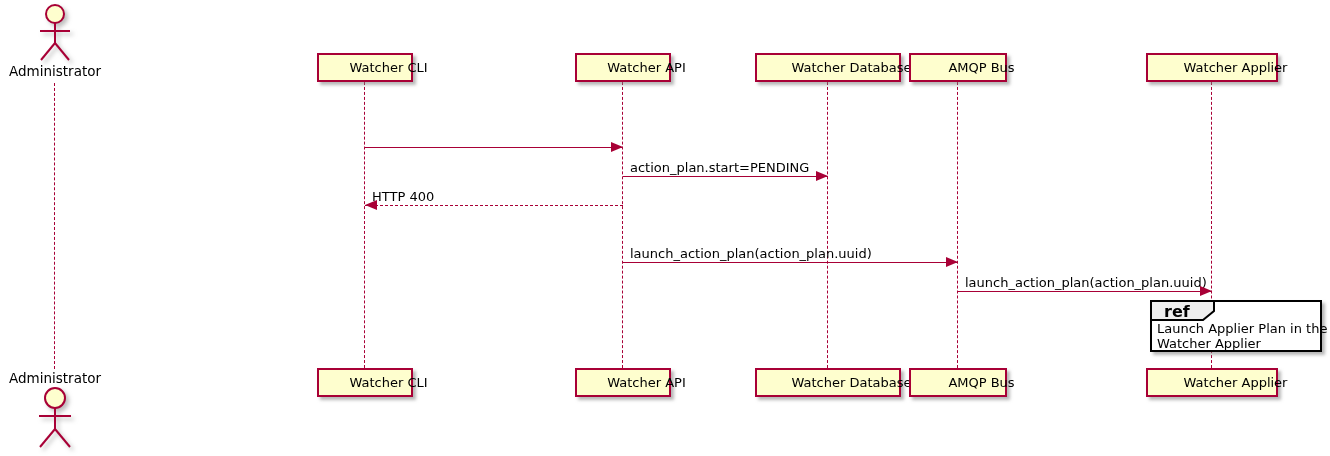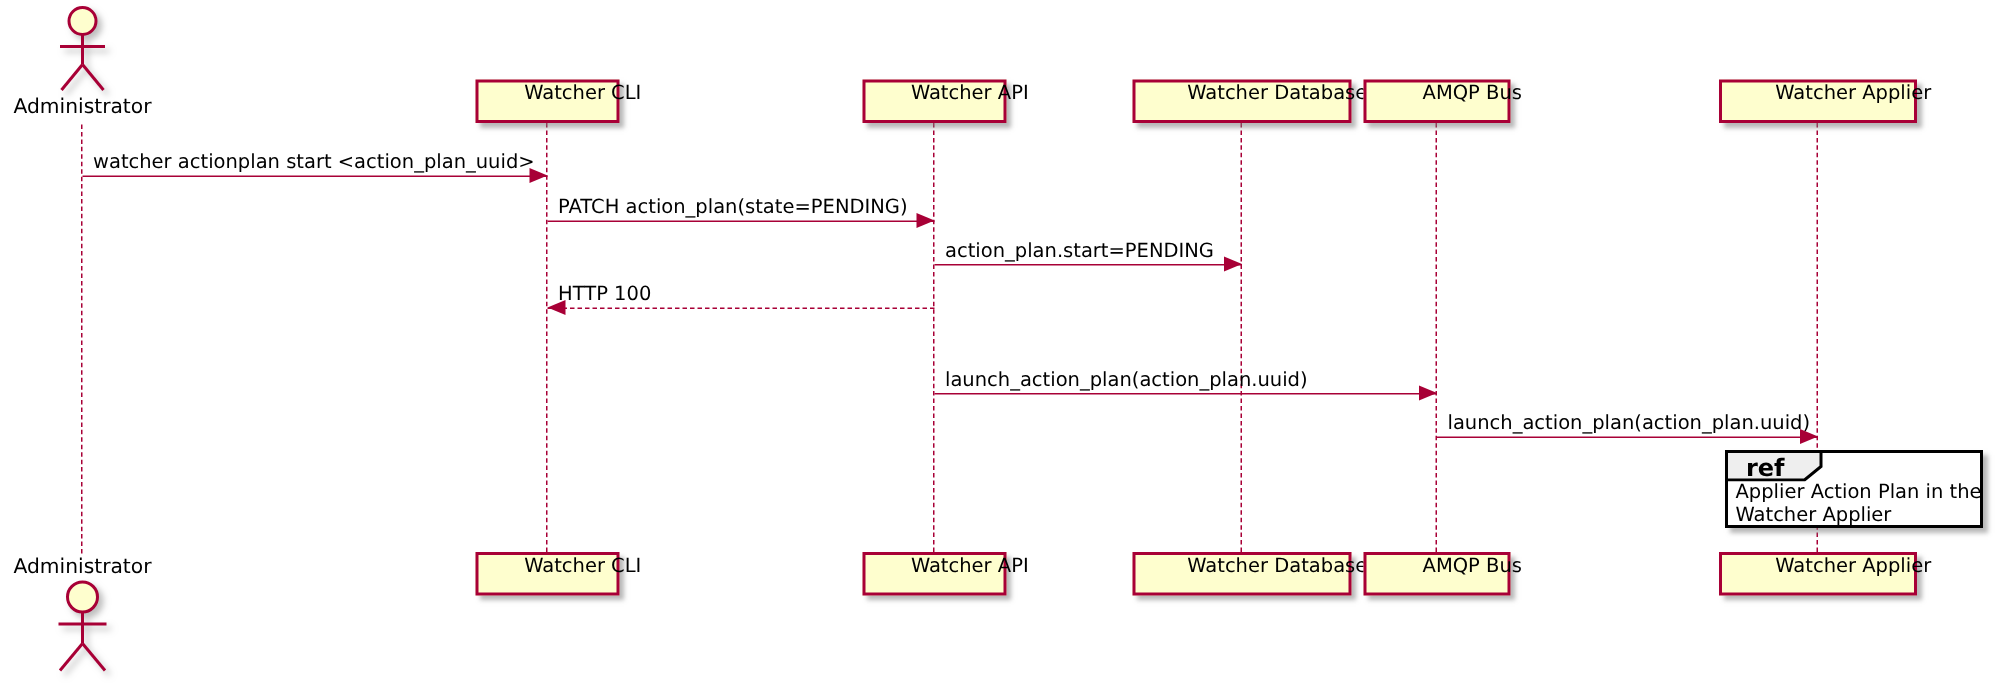--- a/index.html
+++ b/index.html
@@ -5,21 +5,21 @@
   html,body{margin:0;padding:0;background:#ffffff;}
   .canvas{
     position:relative;width:1330px;height:456px;background:#ffffff;
     font-family:"DejaVu Sans", sans-serif;color:#000000;overflow:hidden;
   }
   
   .pbox{
     position:absolute;height:29px;box-sizing:border-box;
     background:#FEFECE;border:2px solid #A80036;
     box-shadow:3px 3px 3px rgba(125,125,125,.55);
-    display:flex;align-items:flex-start;justify-content:center;
+    display:flex;align-items:center;justify-content:center;
     font-size:13px;white-space:nowrap;z-index:2;padding-left:47px;
   }
   
   .lifeline{position:absolute;width:0;border-left:1px dashed #A80036;z-index:0;}
   
   .actor-svg{position:absolute;filter:drop-shadow(3px 3px 2px rgba(125,125,125,.5));z-index:2;}
   .actor-label{position:absolute;left:0;width:110px;text-align:center;font-size:13.5px;z-index:2;}
   
   .msg{position:absolute;height:22px;z-index:3;}
   .msg-label{position:absolute;top:0;left:7px;font-size:13px;white-space:nowrap;}
@@ -71,58 +71,52 @@
   <div class="pbox" style="left:755px;top:53px;width:146px;">
       <span>Watcher Database</span>
     </div>
   <div class="pbox" style="left:909px;top:53px;width:98px;">
       <span>AMQP Bus</span>
     </div>
   <div class="pbox" style="left:1146px;top:53px;width:132px;">
       <span>Watcher Applier</span>
     </div>
 
-  <div class="msg" style="left:55px;top:101px;width:310px;">
-    <div class="msg-label">watcher actionplan start &lt;action_plan_uuid&gt;</div>
-    <div class="msg-line line-solid"></div>
-    <div class="ah ah-r"></div>
-  </div>
   <div class="msg" style="left:365px;top:131px;width:258px;">
-    <div class="msg-label">PATCH action_plan(state=PENDING)</div>
     <div class="msg-line line-solid"></div>
     <div class="ah ah-r"></div>
   </div>
   <div class="msg" style="left:623px;top:160px;width:205px;">
     <div class="msg-label">action_plan.start=PENDING</div>
     <div class="msg-line line-solid"></div>
     <div class="ah ah-r"></div>
   </div>
   <div class="msg" style="left:365px;top:189px;width:258px;">
-    <div class="msg-label">HTTP 100</div>
+    <div class="msg-label">HTTP 400</div>
     <div class="msg-line line-dashed"></div>
     <div class="ah ah-l"></div>
   </div>
   <div class="msg" style="left:623px;top:246px;width:335px;">
     <div class="msg-label">launch_action_plan(action_plan.uuid)</div>
     <div class="msg-line line-solid"></div>
     <div class="ah ah-r"></div>
   </div>
   <div class="msg" style="left:958px;top:275px;width:254px;">
     <div class="msg-label">launch_action_plan(action_plan.uuid)</div>
     <div class="msg-line line-solid"></div>
     <div class="ah ah-r"></div>
   </div>
 
   <div class="ref">
     <svg class="ref-head" width="66" height="21" viewBox="0 0 66 21">
       <path d="M1,1 H64 V11 L53,20 H1 Z" fill="#EEEEEE" stroke="#000000" stroke-width="2"></path>
     </svg>
     <div class="ref-head-label">ref</div>
     <div class="ref-body">
-      <div>Applier Action Plan in the</div>
+      <div>Launch Applier Plan in the</div>
       <div>Watcher Applier</div>
     </div>
   </div>
 
   <div class="pbox" style="left:317px;top:368px;width:96px;">
       <span>Watcher CLI</span>
     </div>
   <div class="pbox" style="left:575px;top:368px;width:96px;">
       <span>Watcher API</span>
     </div>

